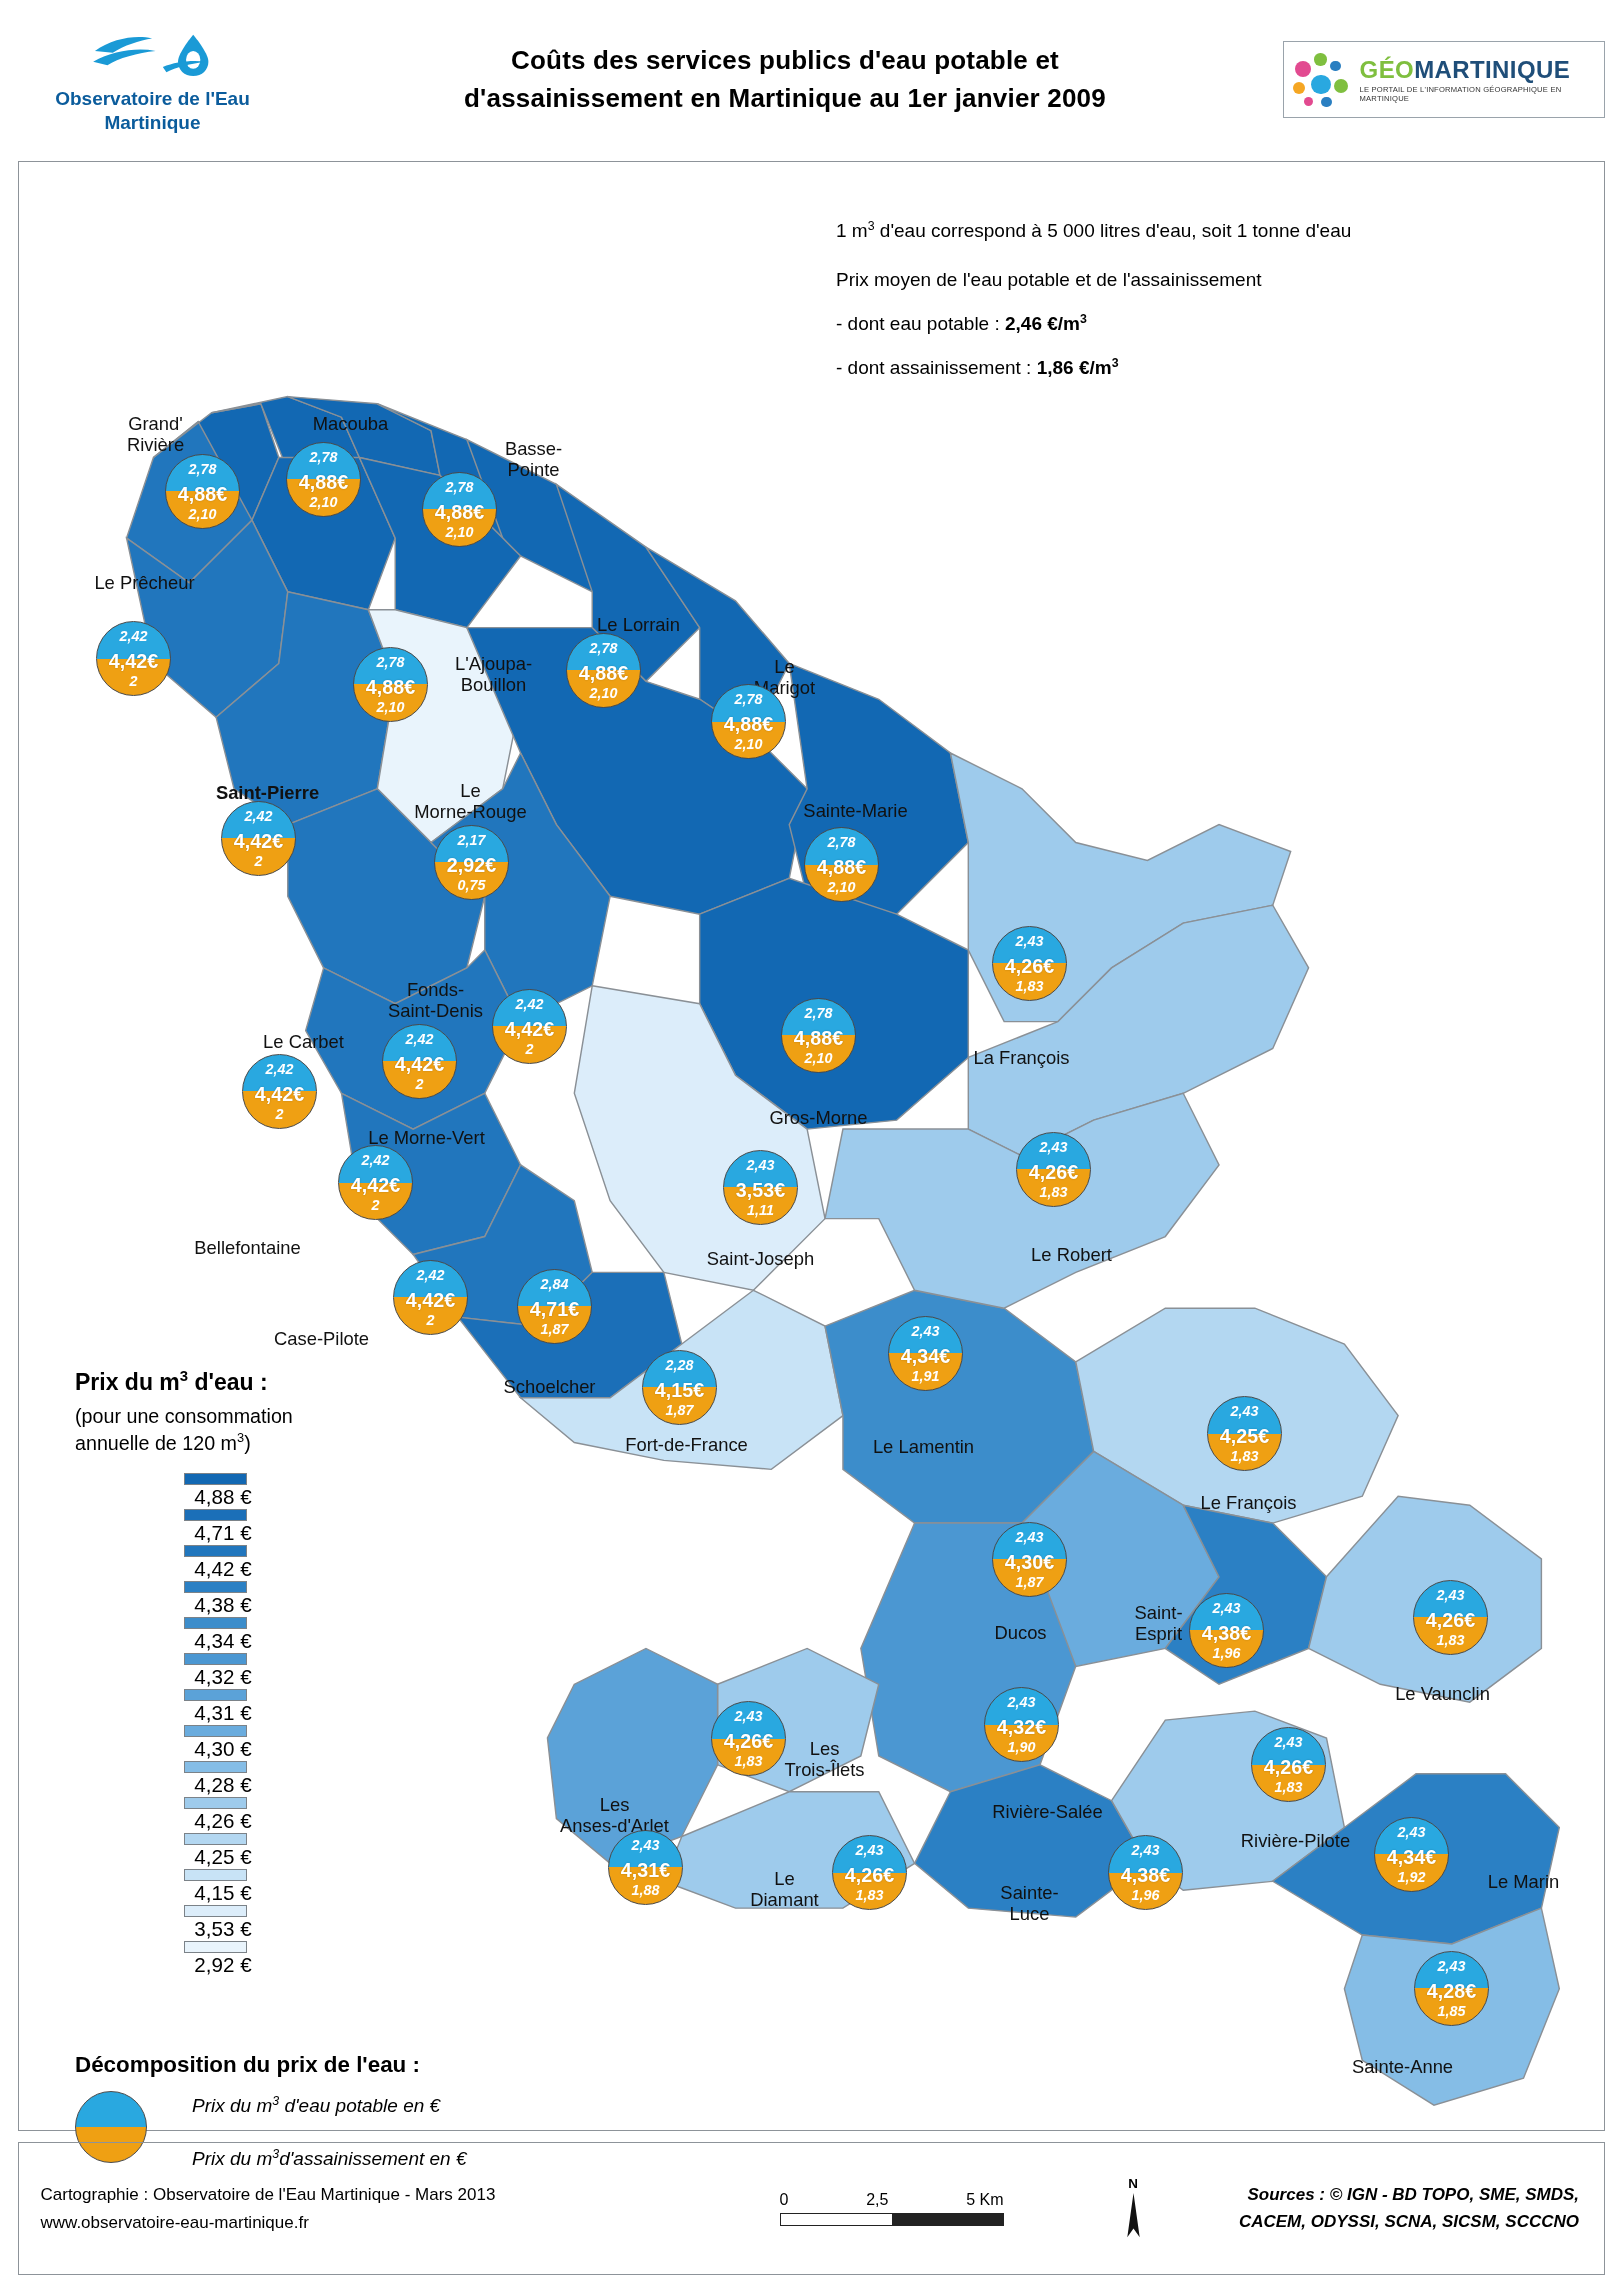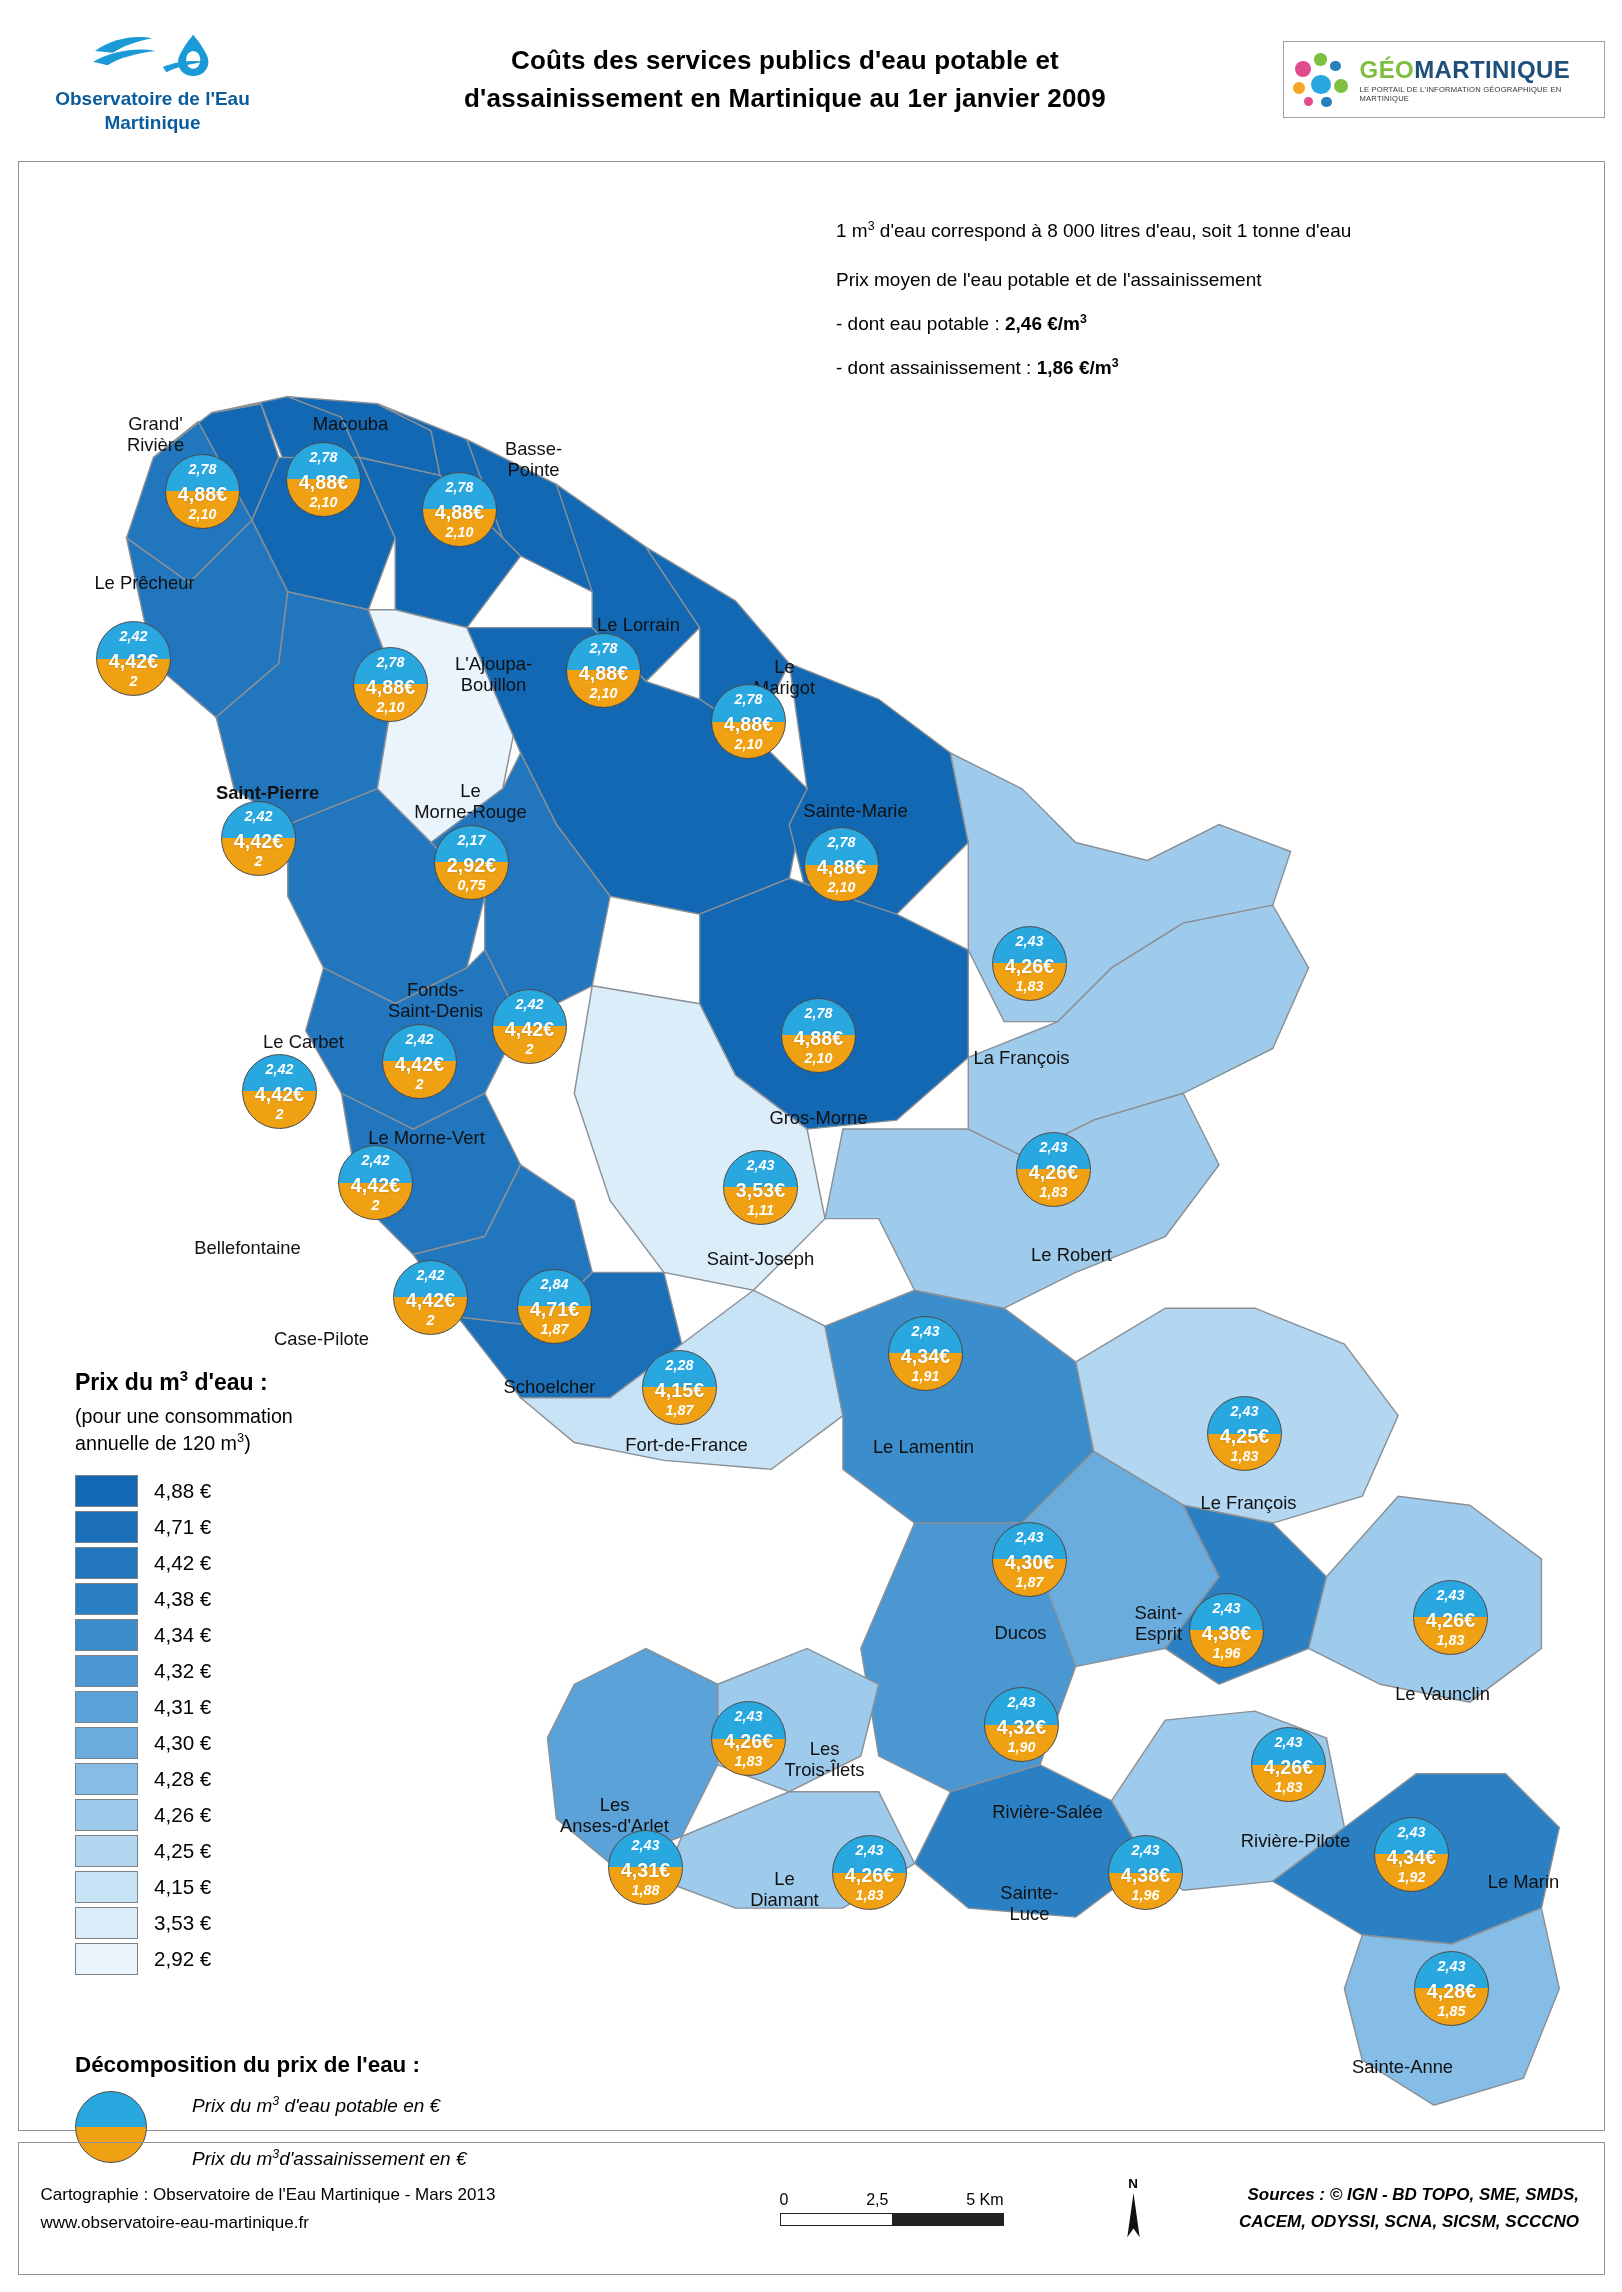--- a/index.html
+++ b/index.html
@@ -106,21 +106,21 @@
   }
   .pie .v-bot{
     position:absolute;left:0;right:0;bottom:6.3px;text-align:center;
     font-size:14.3px;font-weight:bold;font-style:italic;color:#fff;
   }
 
   
   .legend{position:absolute;left:56px;top:1205px;width:296px;}
   .legend h3{margin:0 0 7.2px 0;font-size:23px;font-weight:bold;}
   .legend .sub{font-size:19.7px;line-height:1.35;margin-bottom:16px;}
-  .legend .item{display:flex;align-items:center;height:36px;}
+  .legend .item{display:flex;align-items:center;height:36px;flex-direction:column;}
   .legend .sw{width:63px;height:32px;margin-right:16px;border:0.9px solid #7b8288;box-sizing:border-box;}
   .legend .lv{font-size:20.6px;}
   .legend2{position:absolute;left:56px;top:1890px;width:502px;}
   .legend2 h3{margin:0 0 16px 0;font-size:22.4px;font-weight:bold;}
   .legend2 .row{display:flex;align-items:center;margin-bottom:7.2px;}
   .legend2 .txt{font-size:19px;font-style:italic;margin-left:18px;}
   .legend2 .bigpie{
     width:70px;height:70px;border-radius:50%;border:1.4px solid #4a4a4a;
     background:linear-gradient(to bottom,#29a8e0 0 50%,#efa013 50% 100%);
     position:absolute;left:0;top:39px;
@@ -168,21 +168,21 @@
         <div class="g1"><span class="geo">GÉO</span><span class="mart">MARTINIQUE</span></div>
         <div class="g2">LE PORTAIL DE L'INFORMATION GÉOGRAPHIQUE EN MARTINIQUE</div>
       </div>
     </div>
   </div>
 
   <div class="frame">
 
     <div class="notes">
       <div class="row">
-        <span>1 m</span><sup>3</sup><span> d'eau correspond à 8 000 litres d'eau, soit 1 tonne d'eau</span>
+        <span>1 m</span><sup>3</sup><span> d'eau correspond à 5 000 litres d'eau, soit 1 tonne d'eau</span>
       </div>
       <div class="row small">
         <div>Prix moyen de l'eau potable et de l'assainissement</div>
       </div>
       <div class="row small">
         <span>- dont eau potable : </span><b><span>2,46 €/m</span><sup>3</sup></b>
       </div>
       <div class="row small">
         <span>- dont assainissement : </span><b><span>1,86 €/m</span><sup>3</sup></b>
       </div>

